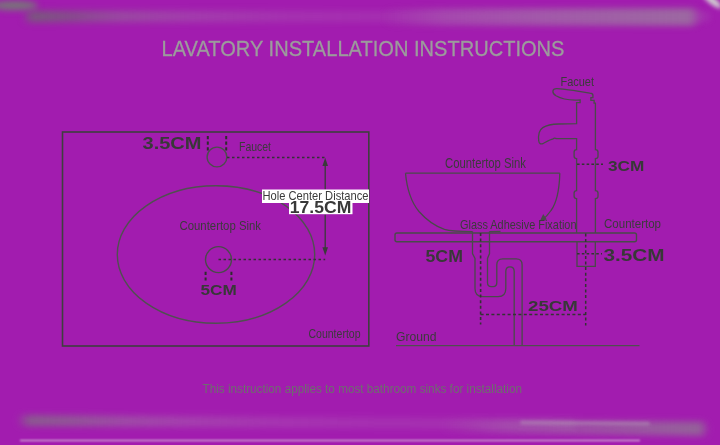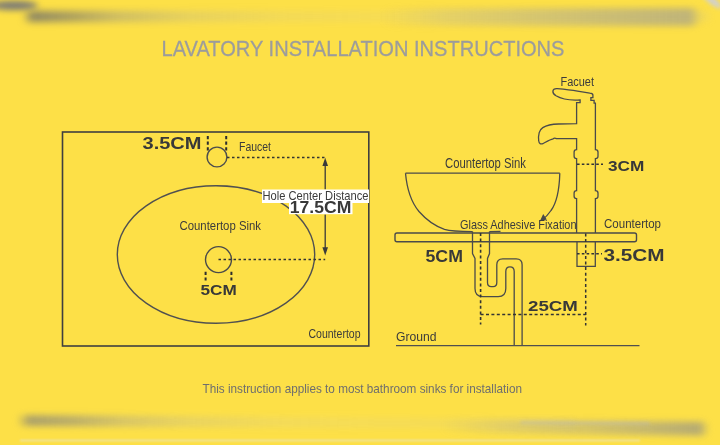--- a/index.html
+++ b/index.html
@@ -1,16 +1,16 @@
 <!DOCTYPE html>
 <html><head>
 <meta charset="utf-8">
 <style>
 html,body{margin:0;padding:0}
-.page{position:relative;width:720px;height:445px;background:#fde047;overflow:hidden;font-family:"Liberation Sans",sans-serif}
+.page{position:relative;width:720px;height:445px;background:#a21caf;overflow:hidden;font-family:"Liberation Sans",sans-serif}
 .sh{position:absolute}
 #shtopblob{left:-10px;top:1px;width:48px;height:9px;background:#777;border-radius:50%;filter:blur(3.2px)}
 #shtop{left:22px;top:11px;width:688px;height:11px;border-radius:6px;
 background:linear-gradient(to right,
  rgba(110,110,110,0) 0%,
  rgba(108,108,108,.78) 1.5%,
  rgba(112,112,112,.6) 7%,
  rgba(140,140,140,.42) 14%,
  rgba(165,165,165,.26) 24%,
  rgba(185,185,185,.15) 38%,

